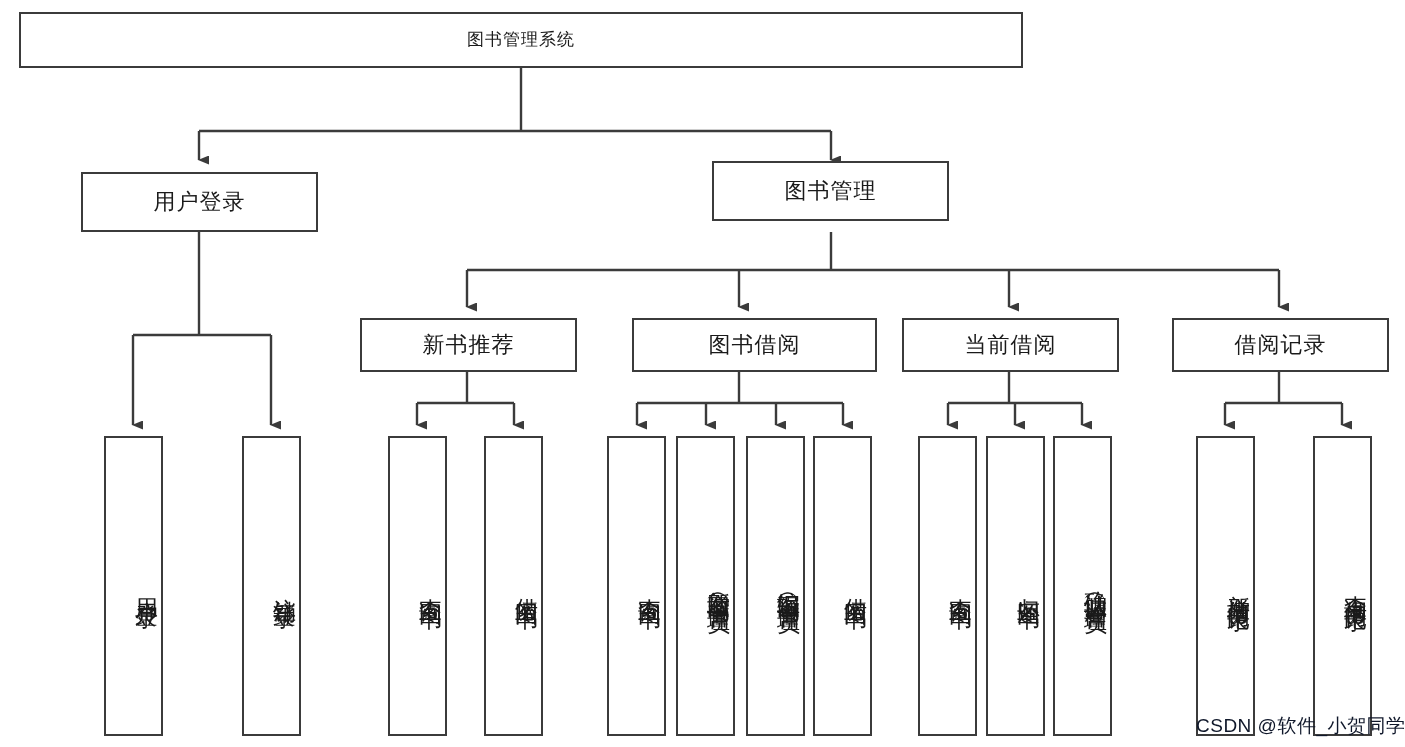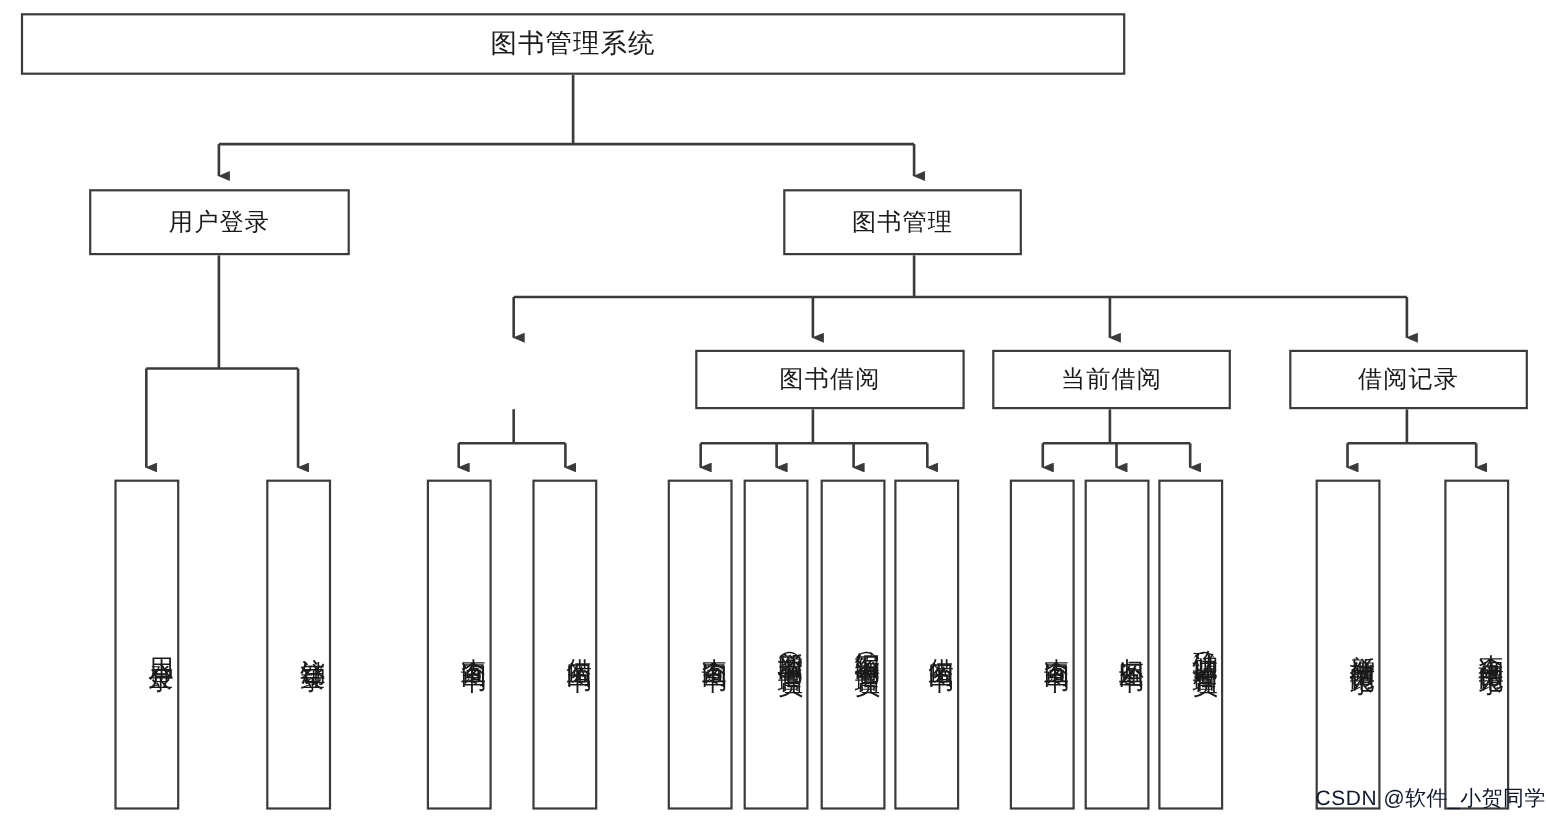--- a/index.html
+++ b/index.html
@@ -39,21 +39,21 @@
     justify-content: center;
     color: #1a1a1a;
     text-align: center;
   }
   .node-h {
     font-size: 22px;
     letter-spacing: 1px;
     line-height: 1.1;
   }
   .node-root {
-    font-size: 24px;
+    font-size: 17px;
   }
   .node-v {
     writing-mode: vertical-rl;
     text-orientation: upright;
     font-size: 23px;
     line-height: 1.22;
     letter-spacing: 3px;
     padding-top: 2px;
     padding-bottom: 2px;
     align-items: flex-start;
@@ -132,24 +132,27 @@
     </g>
   </svg>
 
   <div class="node node-h node-root" style="left:19px; top:12px; width:1004px; height:56px;">
     <span>图书管理系统</span>
   </div>
 
   <div class="node node-h" style="left:81px; top:172px; width:237px; height:60px;">
     <span>用户登录</span>
   </div>
-  <div class="node node-h" style="left:712px; top:172px; width:217px; height:60px;">
+  <div class="node node-h" style="left:712px; top:161px; width:237px; height:60px;">
     <span>图书管理</span>
   </div>
 
+  <div class="node node-h" style="left:360px; top:318px; width:217px; height:54px;">
+    <span>新书推荐</span>
+  </div>
   <div class="node node-h" style="left:632px; top:318px; width:245px; height:54px;">
     <span>图书借阅</span>
   </div>
   <div class="node node-h" style="left:902px; top:318px; width:217px; height:54px;font-family:Liberation Serif, serif;">
     <span>当前借阅</span>
   </div>
   <div class="node node-h" style="left:1172px; top:318px; width:217px; height:54px;font-family:Liberation Serif, serif;">
     <span>借阅记录</span>
   </div>
 

